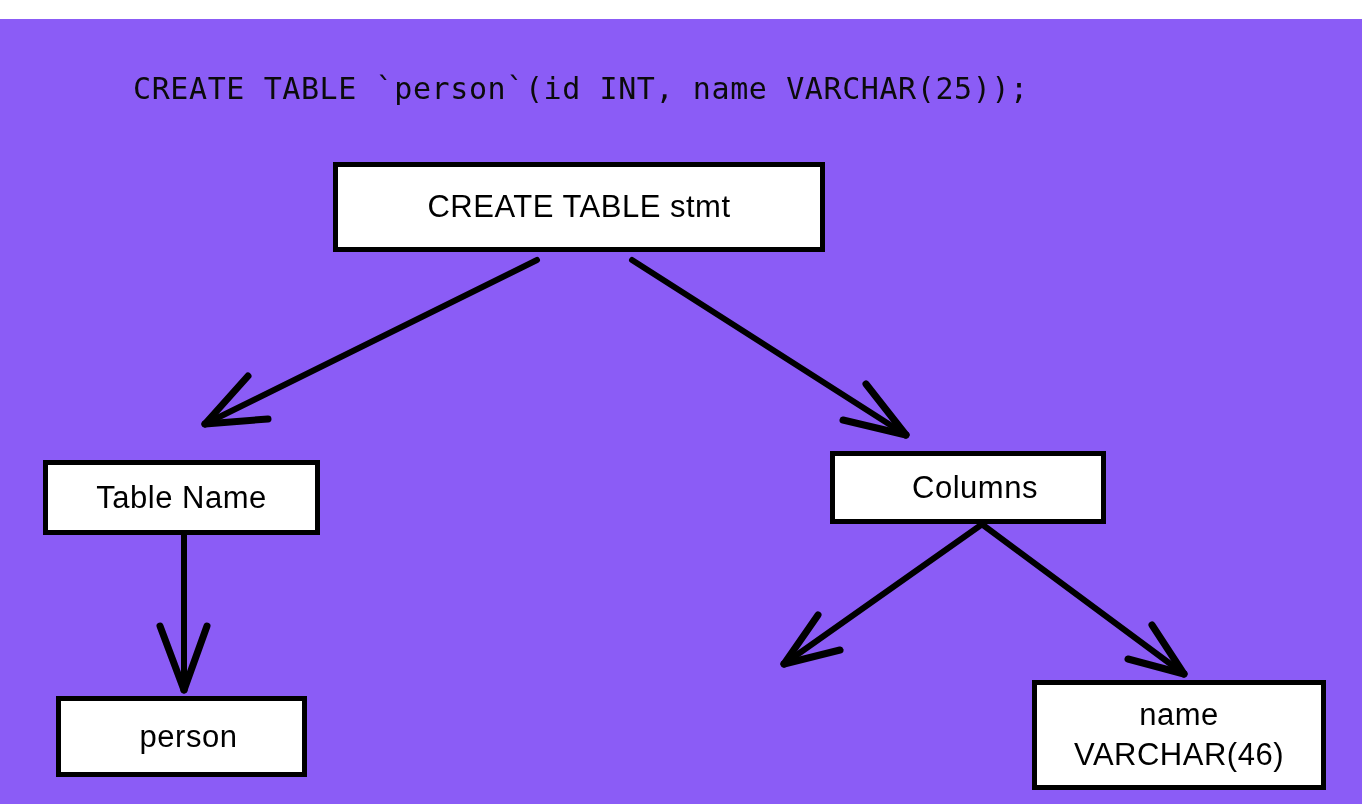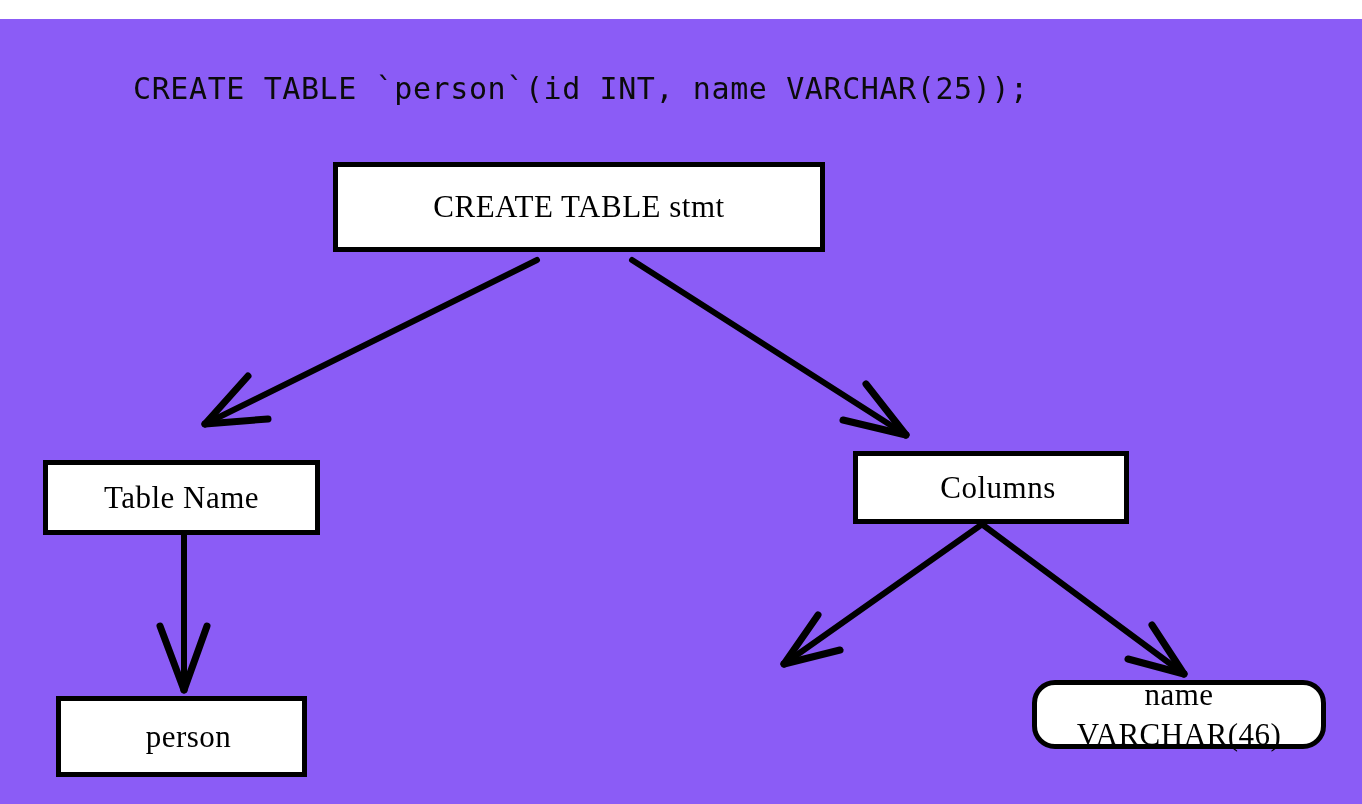--- a/index.html
+++ b/index.html
@@ -36,21 +36,21 @@
     display: flex;
     flex-direction: column;
     align-items: center;
     justify-content: center;
     text-align: center;
     z-index: 2;
   }
   .node-line {
     display: block;
     white-space: pre;
-    font-family: Liberation Serif, serif;
+    font-family: Liberation Sans, sans-serif;
     font-size: 31px;
     line-height: 40px;
     letter-spacing: 0.5px;
     color: #000000;
   }
   #node-root {
     left: 333px;
     top: 143px;
     width: 492px;
     height: 90px;
@@ -62,38 +62,37 @@
     height: 75px;
   }
   #node-person {
     left: 56px;
     top: 677px;
     width: 251px;
     height: 81px;
     padding-left: 14px;
   }
   #node-columns {
-    left: 853px;
+    left: 830px;
     top: 432px;
     width: 276px;
     height: 73px;
     padding-left: 14px;
   }
   #node-id {
     left: 637px;
     top: 663px;
     width: 260px;
     height: 103px;
   }
   #node-name {
     left: 1032px;
     top: 661px;
     width: 294px;
-    height: 69px;
-    border-radius: 23px;
+    height: 110px;
   }
   #title {
     position: absolute;
     left: 133px;
     top: 50px;
     white-space: pre;
     font-family: "DejaVu Sans Mono", "Liberation Mono", monospace;
     font-size: 30px;
     line-height: 40px;
     letter-spacing: 0.6px;

